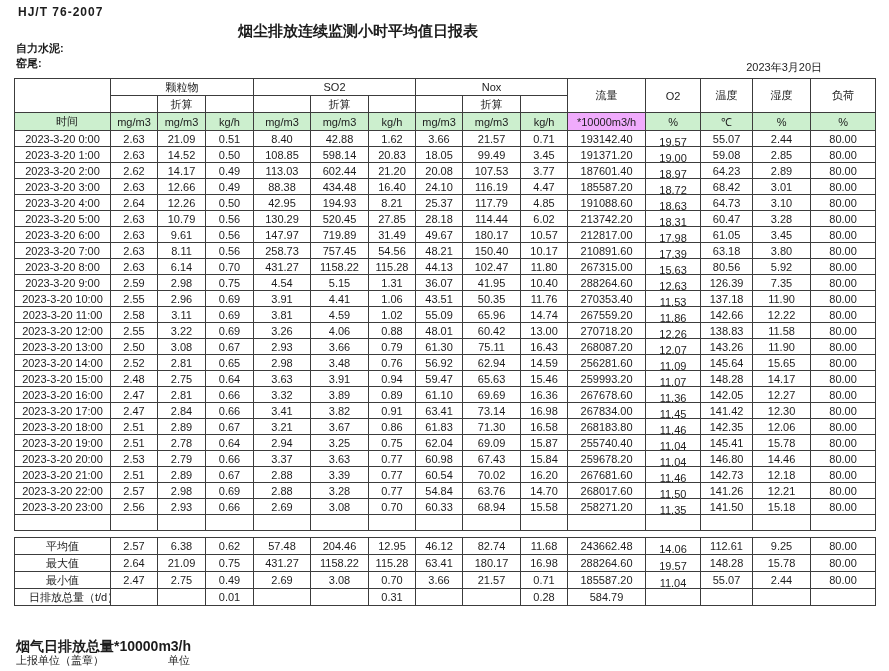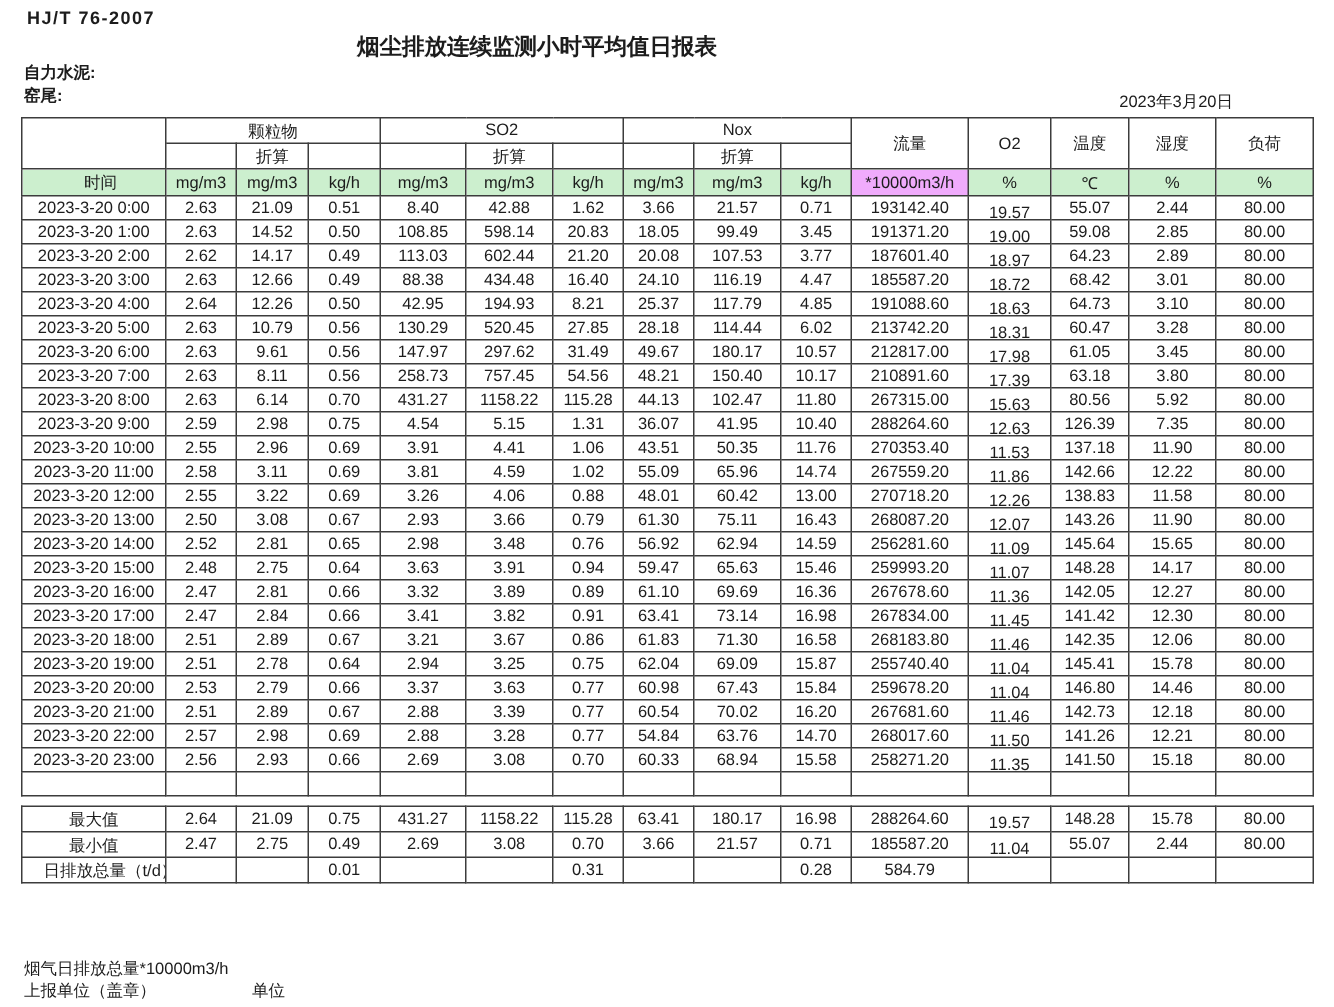--- a/index.html
+++ b/index.html
@@ -42,21 +42,21 @@
   thead tr.gh1 th { height: 17px; }
   thead tr.gh2 th { height: 17px; }
   thead tr.units th { height: 18px; }
   tbody tr td { height: 16px; }
   .units th { background: #CCEFCE; }
   .summary-table td { height: 17px; }
   .o2cell { position: relative; top: 3px; }
   td.left { text-align: left; padding-left: 14px; }
   .gap { position: absolute; left: 14px; height: 6px; width: 861px; }
 
-  .footer-line1 { position: absolute; left: 16px; top: 638px; font-weight: normal; font-size: 11px; }
+  .footer-line1 { position: absolute; left: 16px; top: 638px; font-weight: bold; font-size: 14px; }
   .footer-line2 { position: absolute; left: 16px; top: 653px; font-weight: normal; font-size: 11px; display: flex; }
   .footer-unit  { margin-left: 64px; }
 </style>
 </head>
 <body>
 
 <div class="doc-number">HJ/T  76-2007</div>
 <div class="report-title">烟尘排放连续监测小时平均值日报表</div>
 <div class="company-line">自力水泥:</div>
 <div class="station-line">窑尾:</div>
@@ -224,21 +224,21 @@
           <td>60.47</td>
           <td>3.28</td>
           <td>80.00</td>
         </tr>
         <tr>
           <td>2023-3-20 6:00</td>
           <td>2.63</td>
           <td>9.61</td>
           <td>0.56</td>
           <td>147.97</td>
-          <td>297.62</td>
+          <td>719.89</td>
           <td>31.49</td>
           <td>49.67</td>
           <td>180.17</td>
           <td>10.57</td>
           <td>212817.00</td>
           <td class="o2cell">17.98</td>
           <td>61.05</td>
           <td>3.45</td>
           <td>80.00</td>
         </tr>
@@ -566,20 +566,37 @@
       <col style="width:58px">
         <col style="width:47px">
         <col style="width:78px">
         <col style="width:55px">
       <col style="width:52px">
         <col style="width:58px">
         <col style="width:65px">
     </colgroup>
     <tbody id="summary-body">
         <tr>
+          <td>平均值</td>
+          <td>2.57</td>
+          <td>6.38</td>
+          <td>0.62</td>
+          <td>57.48</td>
+          <td>204.46</td>
+          <td>12.95</td>
+          <td>46.12</td>
+          <td>82.74</td>
+          <td>11.68</td>
+          <td>243662.48</td>
+          <td class="o2cell">14.06</td>
+          <td>112.61</td>
+          <td>9.25</td>
+          <td>80.00</td>
+        </tr>
+        <tr>
           <td>最大值</td>
           <td>2.64</td>
           <td>21.09</td>
           <td>0.75</td>
           <td>431.27</td>
           <td>1158.22</td>
           <td>115.28</td>
           <td>63.41</td>
           <td>180.17</td>
           <td>16.98</td>

